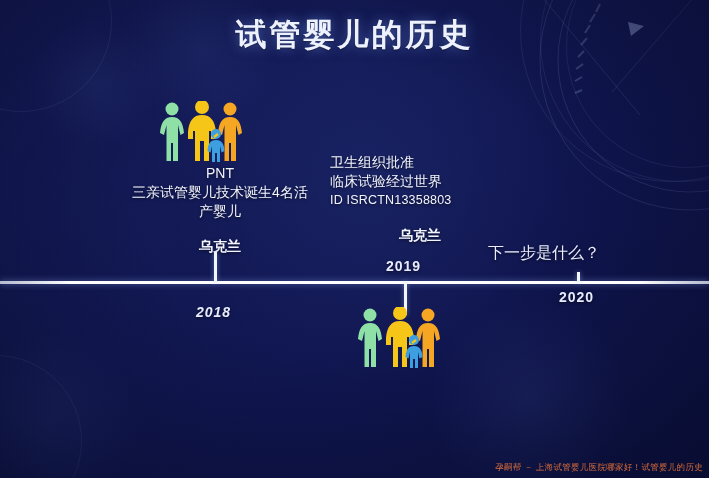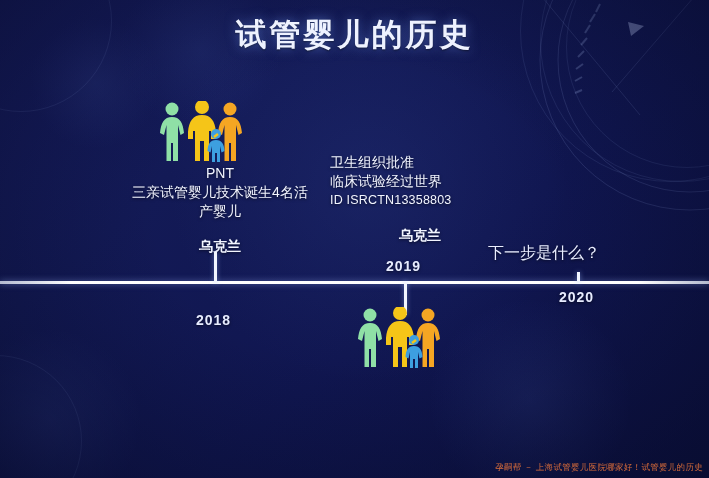--- a/index.html
+++ b/index.html
@@ -68,21 +68,21 @@
   .tick-2019 { left: 404px; top: 281px; height: 34px; }
   .tick-2020 { left: 577px; top: 272px; height: 11px; }
   .yearlabel {
     position: absolute;
     color: #e7ecff;
     font-size: 14px;
     font-weight: bold;
     letter-spacing: 1px;
     text-shadow: 0 1px 3px rgba(0,0,0,0.55);
   }
-  .y2018 { left: 196px; top: 312px; }
+  .y2018 { left: 196px; top: 304px; font-style: italic; }
   .y2019 { left: 386px; top: 258px; }
   .y2020 { left: 559px; top: 289px; }
   
   .block { position: absolute; text-align: center; }
   .block .ln {
     color: #f2f5ff;
     font-size: 14px;
     line-height: 19px;
     text-shadow: 0 1px 3px rgba(0,0,0,0.6);
     white-space: nowrap;

